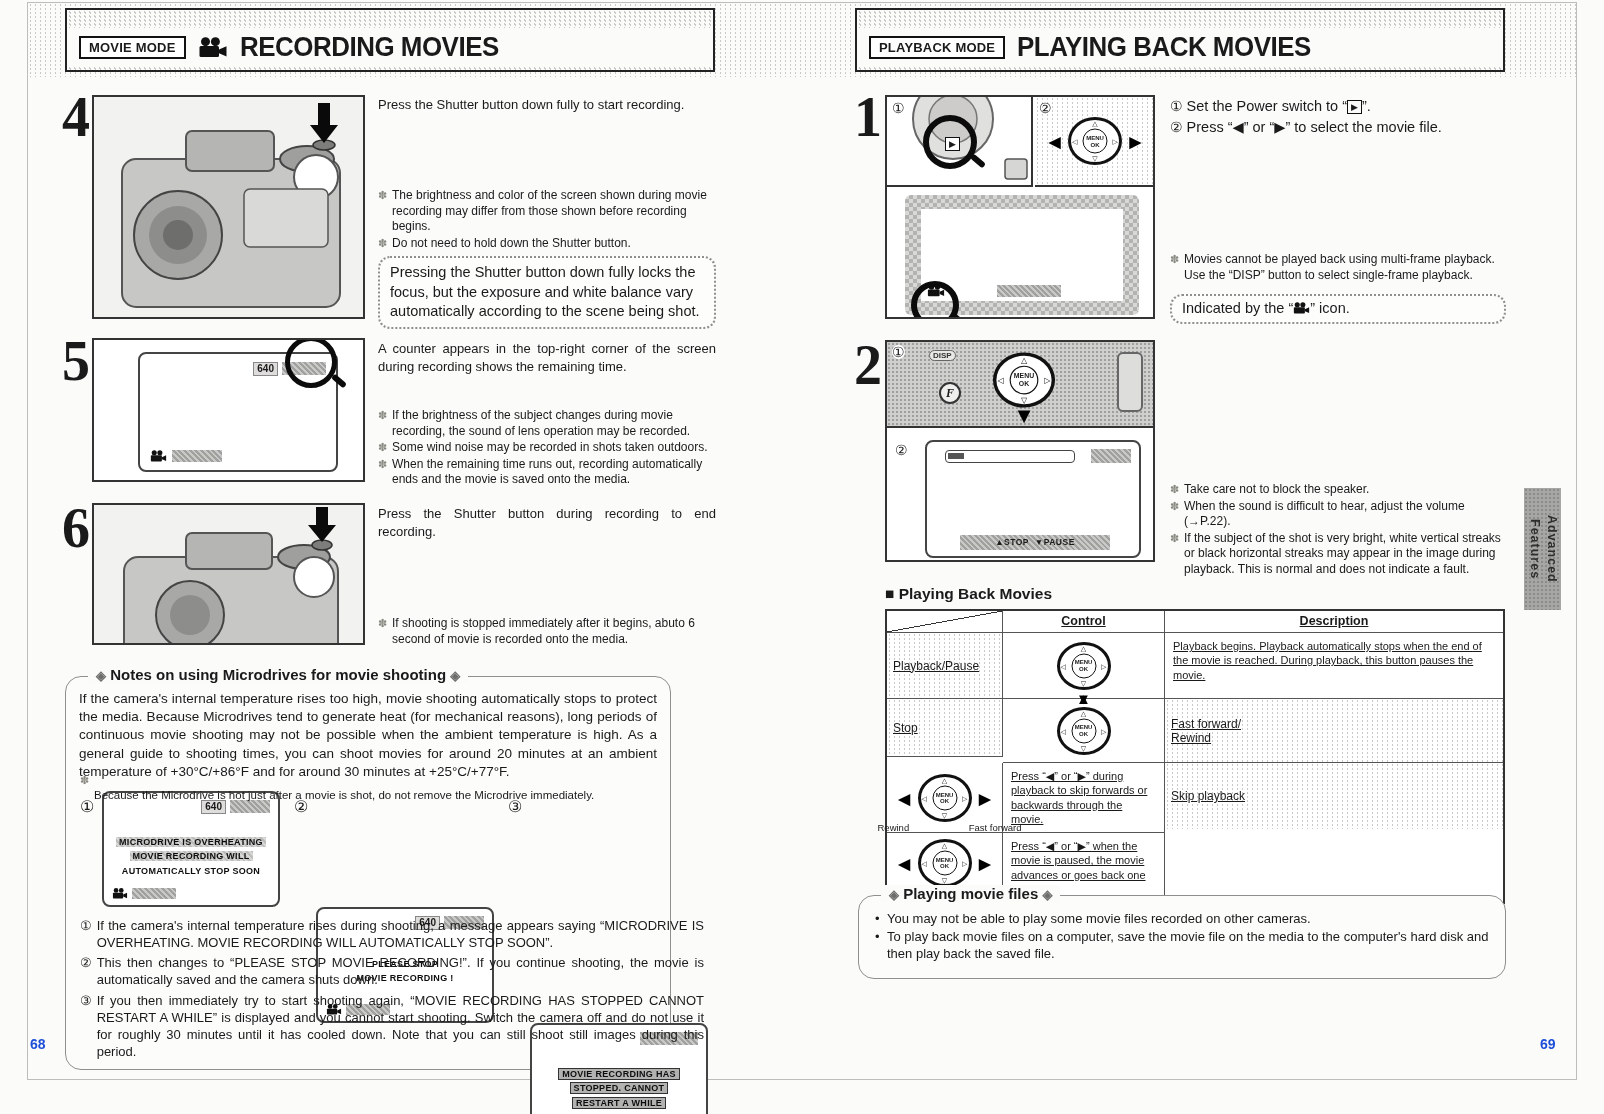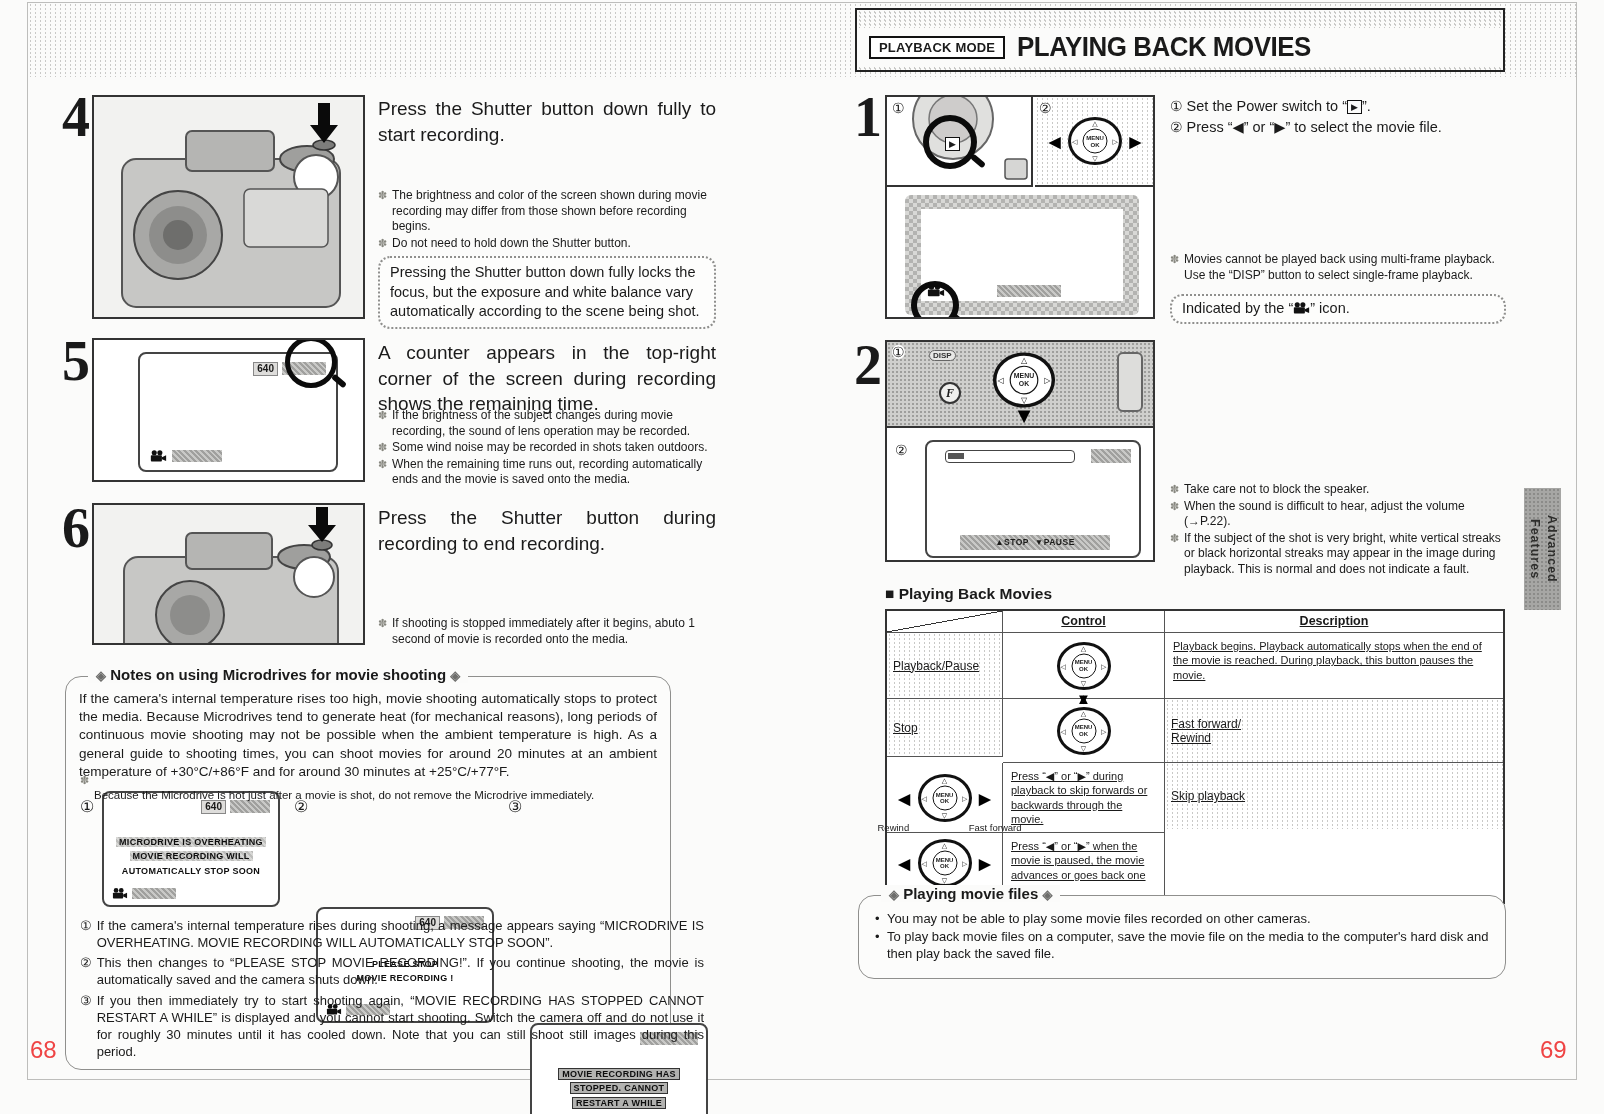--- a/index.html
+++ b/index.html
@@ -16,28 +16,28 @@
                      linear-gradient(45deg,#b3b3b1 25%,#d8d8d6 25%,#d8d8d6 75%,#b3b3b1 75%);
     background-position:0 0,4px 4px;background-size:8px 8px;}
   .header-box{height:64px;border:2px solid #222;}
   .header-strip{position:absolute;left:2px;right:2px;bottom:4px;height:38px;background:#fbfbfa;
     display:flex;align-items:center;gap:12px;padding-left:10px;}
   .badge{border:2px solid #111;padding:2px 8px;font-size:13px;font-weight:bold;background:#fff;
     letter-spacing:0.2px;white-space:nowrap;}
   .h-title{font-size:27px;font-weight:800;letter-spacing:-0.5px;transform:scaleX(0.96);transform-origin:left center;white-space:nowrap;}
   .stepnum{font-family:"Liberation Serif",serif;font-weight:bold;font-size:56px;line-height:0.9;}
   .imgbox{border:2px solid #333;background:#fff;overflow:hidden;}
-  .main-text{font-size:19px;line-height:1.35;text-align:justify;}
+  .main-text{font-size:13px;line-height:1.35;text-align:justify;}
   .note{position:relative;padding-left:14px;font-size:12px;line-height:1.3;margin-bottom:1px;white-space:pre-line;}
   .note .ni{position:absolute;left:0;top:0;color:#87877f;font-size:11px;}
   .callout{border:2px dotted #8f8f8d;border-radius:12px;padding:5px 10px;font-size:14.5px;line-height:1.35;background:#fdfdfc;}
   .bigbox{border:1.5px solid #8f8f8d;border-radius:16px;background:#fcfcfb;}
   .boxtitle{position:absolute;top:-11px;left:22px;background:#fbfbfa;padding:0 8px;font-weight:bold;font-size:15px;white-space:nowrap;}
   .diam{color:#6d6d6b;font-size:13px;}
-  .pagenum{font-size:24px;color:#ef4444;}
+  .pagenum{font-size:14px;color:#1d4ed8;font-weight:bold;}
   
   .lcd{border:2px solid #444;border-radius:8px;background:#fff;position:relative;}
   .counterbox{font-size:10px;font-weight:bold;border:1px solid #888;background:#dedddb;padding:0 3px;line-height:12px;}
   .scr-msg{font-size:9px;font-weight:bold;letter-spacing:0.3px;text-align:center;line-height:1.6;color:#0d0d0d;}
   .hl{background:repeating-linear-gradient(45deg,#bdbdbb 0 2px,#d7d7d5 2px 4px);padding:0 3px;}
   .blk{background:#b2b2b0;border:1px solid #333;padding:0 3px;}
   
   .mag{position:absolute;border:5px solid #0b0b0b;border-radius:50%;background:transparent;}
   .mag::after{content:"";position:absolute;width:16px;height:6px;background:#0b0b0b;border-radius:3px;
     right:-15px;bottom:-1px;transform:rotate(40deg);}
@@ -83,20 +83,32 @@
     letter-spacing:1px;line-height:17px;padding:6px 1px;}
   .flower{color:#8a8a82;}
 </style>
 </head>
 <body>
 
 <div id="canvas">
   <div class="abs page-edge"></div>
   <div class="abs dots" style="left:28px;top:3px;width:1548px;height:74px;"></div>
 
+  <div class="abs header-box dots" style="left:65px;top:8px;width:650px;">
+    <div class="header-strip">
+      <span class="badge">MOVIE MODE</span>
+      <svg class="abs" style="position:static;width:30px;height:21px;" viewBox="0 0 20 14" fill="#111">
+        <circle cx="5" cy="3.1" r="3"></circle>
+          <circle cx="11.6" cy="3.1" r="3"></circle>
+        <rect x="1" y="6" width="13" height="7.4" rx="1"></rect>
+          <path d="M14 8.4 L19 6.2 V13 L14 10.8 Z"></path>
+      </svg>
+      <span class="h-title">RECORDING MOVIES</span>
+    </div>
+  </div>
 
   <div class="abs stepnum" style="left:62px;top:92px;">4</div>
   <div class="abs imgbox" style="left:92px;top:95px;width:273px;height:224px;">
     <svg width="273" height="224" viewBox="0 0 273 224">
       <rect x="0" y="0" width="273" height="224" fill="#f2f2f0"></rect>
       <rect x="28" y="62" width="218" height="148" rx="14" fill="#c7c7c5" stroke="#555" stroke-width="2"></rect>
       <rect x="92" y="34" width="88" height="40" rx="6" fill="#b5b5b3" stroke="#555" stroke-width="2"></rect>
       <circle cx="84" cy="138" r="44" fill="#a8a8a6" stroke="#444" stroke-width="2"></circle>
       <circle cx="84" cy="138" r="29" fill="#8d8d8b"></circle>
       <circle cx="84" cy="138" r="15" fill="#6e6e6c"></circle>
@@ -145,21 +157,21 @@
       <ellipse cx="210" cy="52" rx="26" ry="12" fill="#9f9f9d" stroke="#444" stroke-width="2"></ellipse>
       <ellipse cx="228" cy="40" rx="10" ry="5" fill="#7d7d7b" stroke="#333" stroke-width="1.5"></ellipse>
       <circle cx="220" cy="72" r="20" fill="#fff" stroke="#555" stroke-width="2"></circle>
       <path d="M222 2 h12 v18 h8 l-14 17 -14 -17 h8 z" fill="#0a0a0a"></path>
       <circle cx="96" cy="110" r="34" fill="#a8a8a6" stroke="#444" stroke-width="2"></circle>
       <circle cx="96" cy="110" r="20" fill="#8d8d8b"></circle>
     </svg>
   </div>
   <div class="abs main-text" style="left:378px;top:505px;width:338px;">Press the Shutter button during recording to end recording.</div>
   <div class="abs" style="left:378px;top:616px;width:338px;">
-    <div class="note"><span class="ni flower">✽</span><span>If shooting is stopped immediately after it begins, abuto 1 second of movie is recorded onto the media.</span></div>
+    <div class="note"><span class="ni flower">✽</span><span>If shooting is stopped immediately after it begins, abuto 6 second of movie is recorded onto the media.</span></div>
   </div>
 
   <div class="abs bigbox" style="left:65px;top:676px;width:606px;height:394px;">
     <div class="boxtitle">
       <span class="diam">◈</span>
       <span>Notes on using Microdrives for movie shooting</span>
       <span class="diam">◈</span>
     </div>
     <div style="padding:13px 13px 0 13px;font-size:13.5px;line-height:1.35;text-align:justify;">If the camera's internal temperature rises too high, movie shooting automatically stops to protect the media. Because Microdrives tend to generate heat (for mechanical reasons), long periods of continuous movie shooting may not be possible when the ambient temperature is high. As a general guide to shooting times, you can shoot movies for around 20 minutes at an ambient temperature of +30°C/+86°F and for around 30 minutes at +25°C/+77°F.</div>
 

